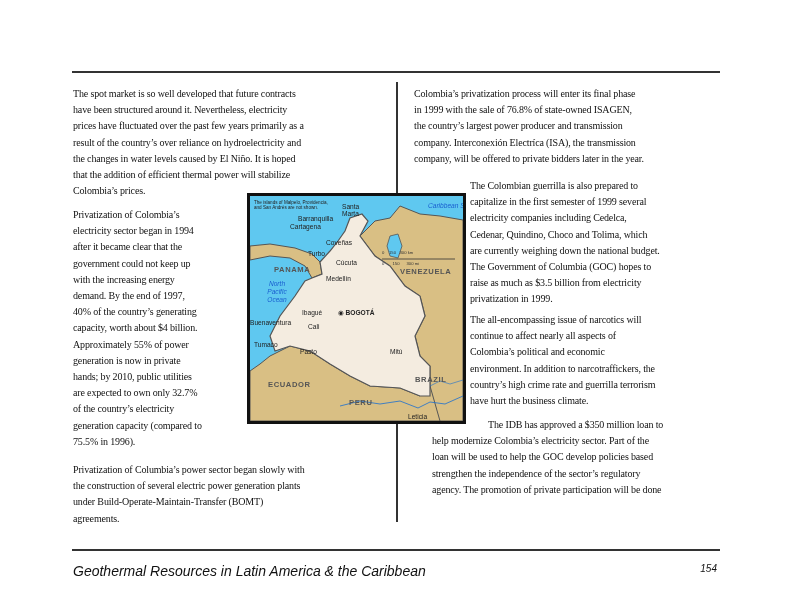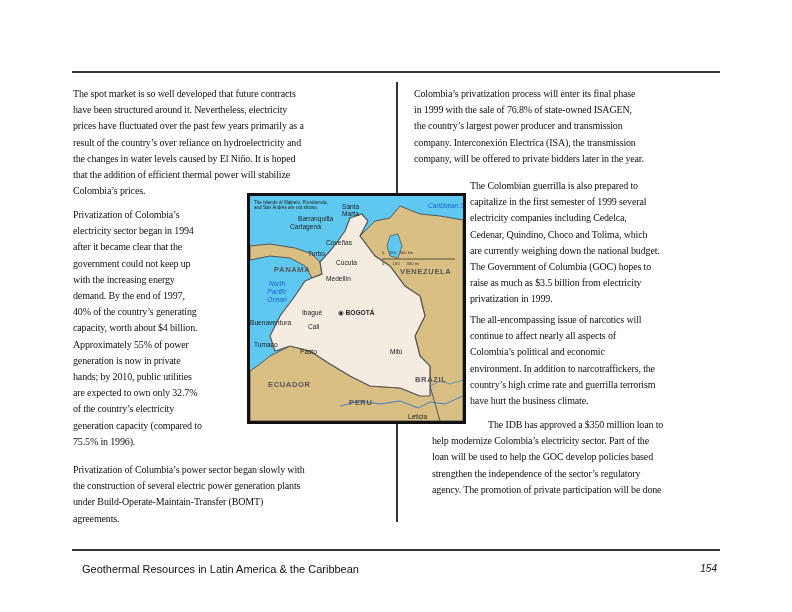--- a/index.html
+++ b/index.html
@@ -24,23 +24,23 @@
   #p1 { left: 73px; top: 86px; }
   #p2 { left: 73px; top: 207px; }
   #p3 { left: 73px; top: 462px; }
   #p4 { left: 414px; top: 86px; }
   #p5 { left: 470px; top: 178px; }
   #p6 { left: 470px; top: 312px; }
   #p7 { left: 432px; top: 417px; }
   #p7 .ln.first { padding-left: 56px; }
 
   .footer-title {
-    position: absolute; left: 82px; top: 563px;
+    position: absolute; left: 73px; top: 563px;
     font-family: "Liberation Sans", "DejaVu Sans", sans-serif;
-    font-size: 11px; color: #111;
+    font-style: italic; font-size: 14px; color: #111;
   }
   .footer-page {
     position: absolute; right: 75px; top: 563px;
     font-family: "Liberation Sans", "DejaVu Sans", sans-serif;
     font-style: italic; font-size: 10px; color: #111;
   }
 
   .map {
     position: absolute; left: 247px; top: 193px; width: 219px; height: 231px;
     border: 3px solid #111; box-sizing: border-box; background: #5fc8f0; overflow: hidden;

